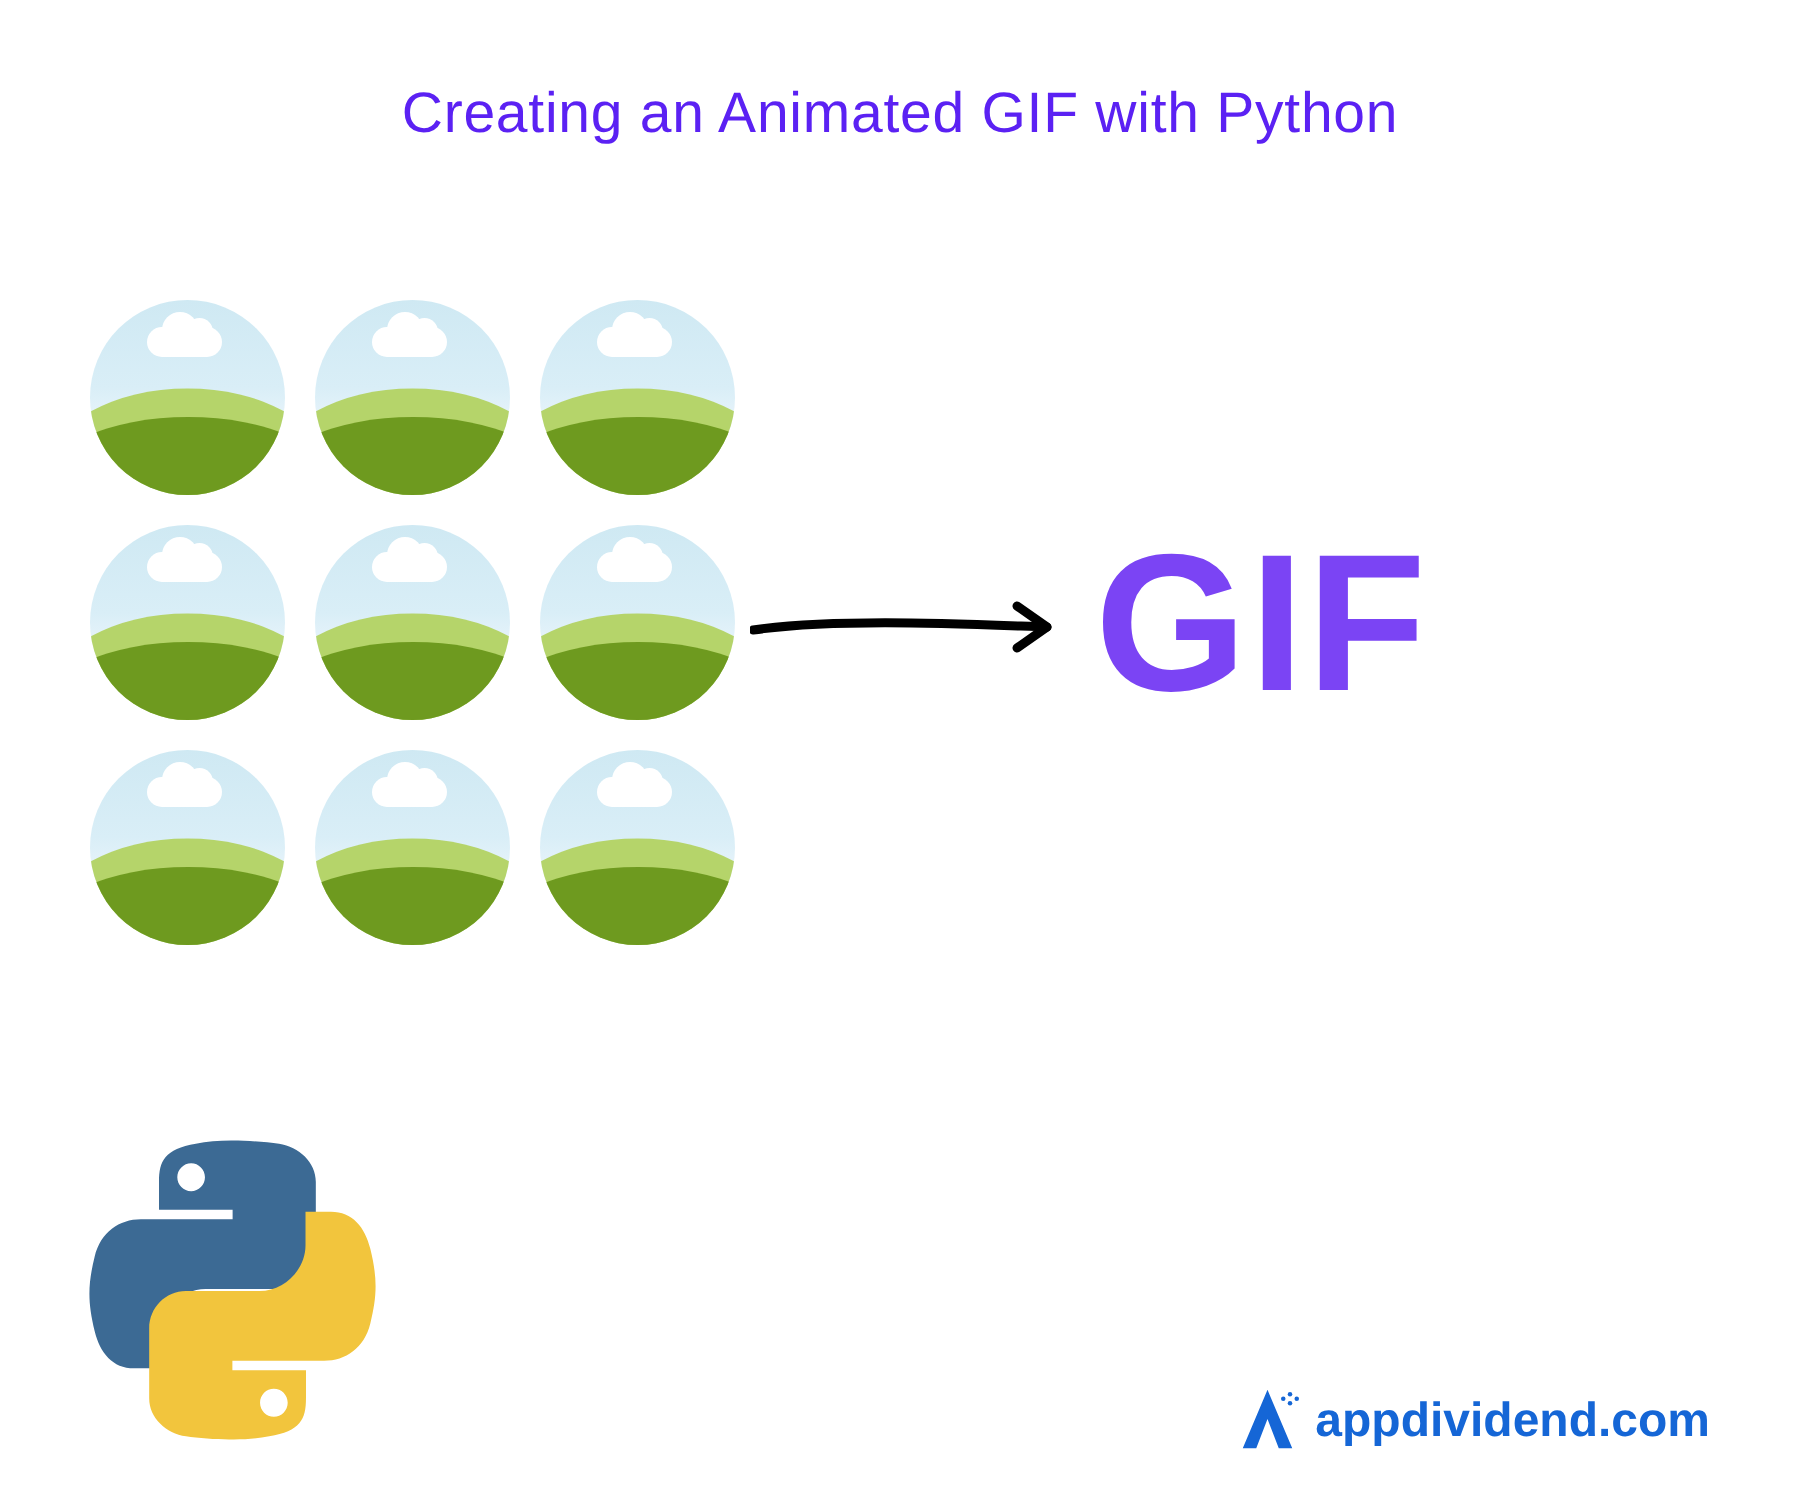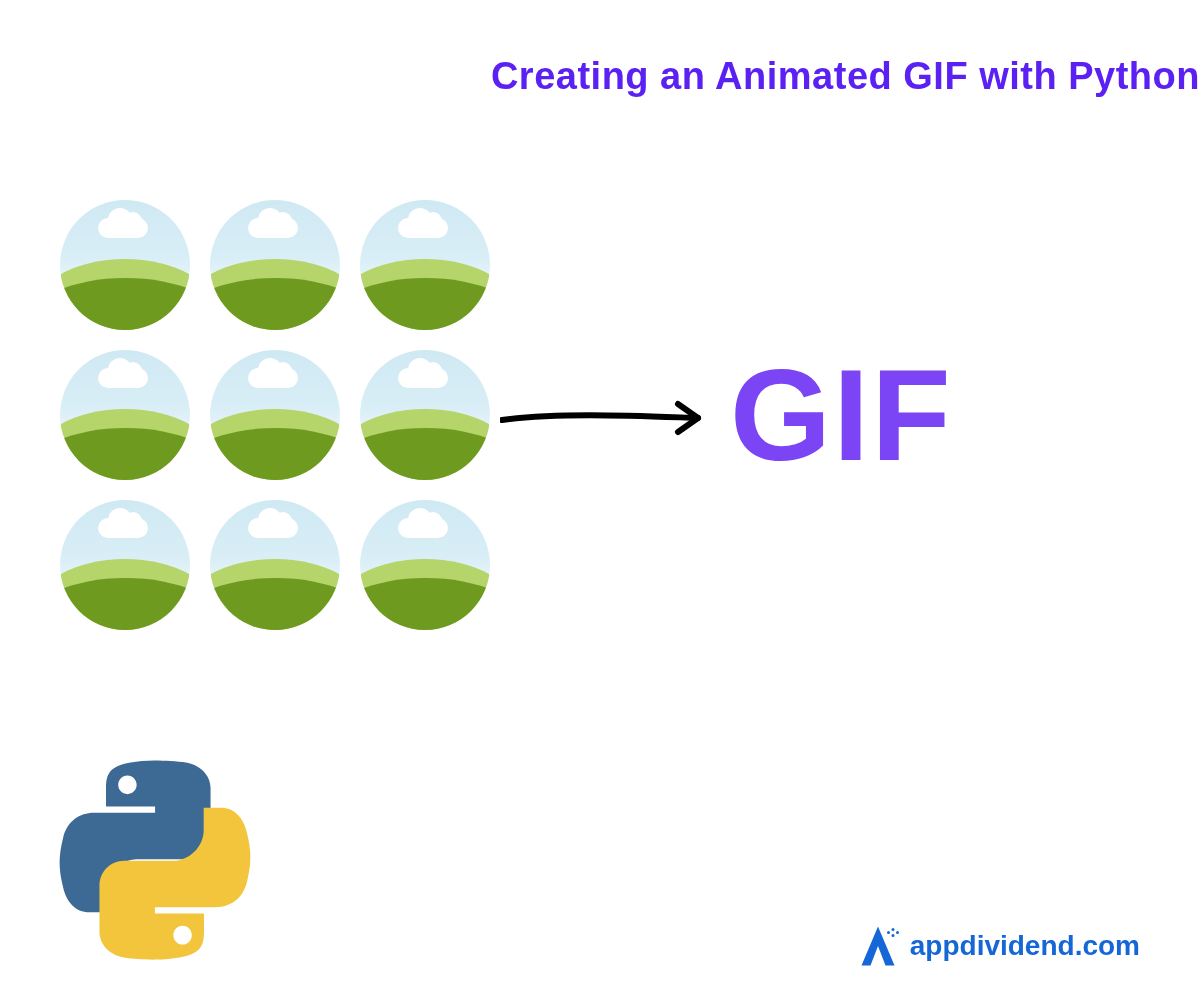--- a/index.html
+++ b/index.html
@@ -10,23 +10,23 @@
     background: #ffffff;
     font-family: "Segoe UI", Arial, Helvetica, sans-serif;
     position: relative;
     overflow: hidden;
   }
   .title {
     position: absolute;
     top: 55px;
     left: 0;
     right: 0;
-    text-align: right;
+    text-align: center;
     font-size: 38px;
-    font-weight: 700;
+    font-weight: 400;
     color: #5B21F3;
     letter-spacing: 0.5px;
   }
   .image-grid {
     position: absolute;
     top: 200px;
     left: 60px;
     display: grid;
     grid-template-columns: repeat(3, 130px);
     grid-template-rows: repeat(3, 130px);
@@ -112,21 +112,21 @@
   }
   .brand {
     position: absolute;
     right: 60px;
     bottom: 30px;
     display: flex;
     align-items: center;
     gap: 8px;
   }
   .brand-text {
-    font-size: 28px;
+    font-size: 32px;
     font-weight: 700;
     color: #1566d6;
   }
   .brand-icon {
     width: 48px;
     height: 48px;
   }
 </style>
 </head>
 <body>

